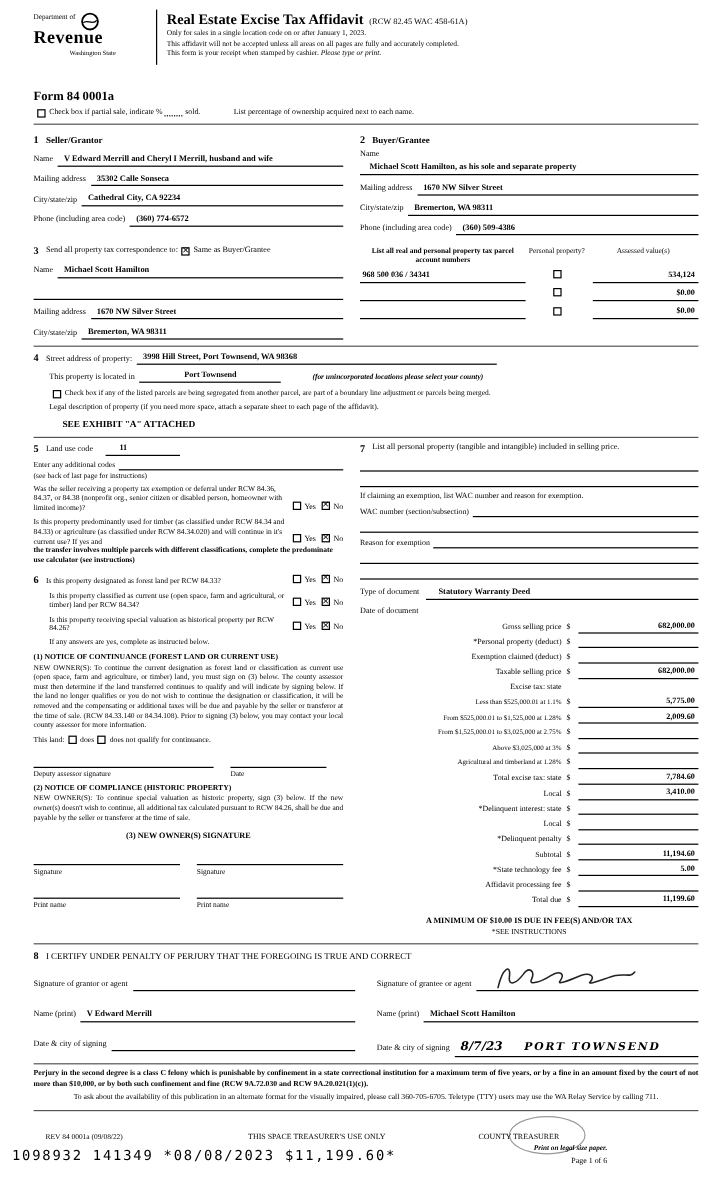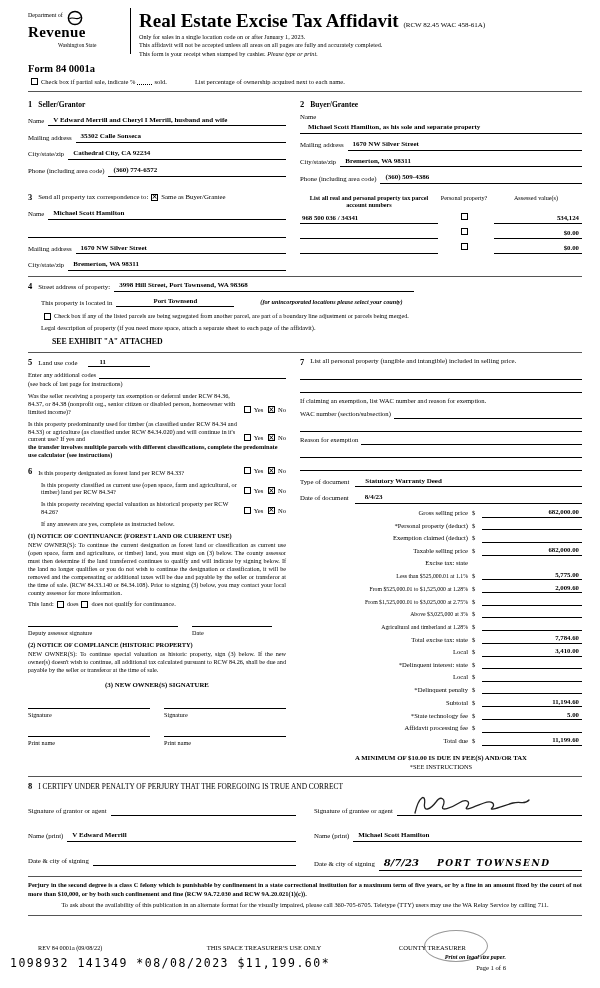--- a/index.html
+++ b/index.html
@@ -15,25 +15,25 @@
 
 .hdr{display:flex;align-items:flex-start}
 .logo{width:98px;flex:none;padding-top:2px}
 .logo-top{display:flex;align-items:flex-start}
 .dept-small{font-size:6px;padding-top:2px}
 .logo-svg{margin-left:4px}
 .dept-big{font-size:15px;font-weight:bold;letter-spacing:.4px;margin-top:-3px}
 .dept-state{font-size:5.5px;margin-left:30px}
 .hdr-rule{width:1px;background:#000;height:46px;margin:0 8px 0 4px;flex:none}
 .hdr-main{flex:1;padding-top:1px}
-.big-title{font-size:19px;font-weight:bold}
+.big-title{font-size:12px;font-weight:bold}
 .rcw{font-size:7px;margin-left:3px}
 .note{font-size:6.2px;line-height:1.4}
 
-.formhead{margin-top:3px}
+.formhead{margin-top:20px}
 .form-no{font-size:10.5px;font-weight:bold}
 .partial-row{display:flex;align-items:center;font-size:6.5px;margin-top:3px}
 .pct{width:15px;border-bottom:1px dotted #000;height:6px;margin:0 2px;display:inline-block}
 .ownership{margin-left:28px}
 
 .cols{display:flex}
 .colL{width:258px;flex:none}
 .colR{flex:1;margin-left:14px;min-width:0}
 
 .st{font-weight:bold;font-size:7.5px;display:flex;align-items:baseline;margin-top:3px}
@@ -403,21 +403,20 @@
         <span class="fill"></span>
       </div>
       <div class="blank"></div>
       <div class="blank"></div>
       <div class="docrow">
         <span class="lbl">Type of document</span>
         <span class="dval">Statutory Warranty Deed</span>
       </div>
       <div class="docrow">
         <span class="lbl">Date of document</span>
-        <span class="dval">8/4/23</span>
       </div>
 
       <div class="taxtable">
         <div class="trow">
           <div class="tlab">Gross selling price</div>
             <div class="tdol">$</div>
             <div class="tval">682,000.00</div>
         </div>
         <div class="trow">
           <div class="tlab">*Personal property (deduct)</div>

